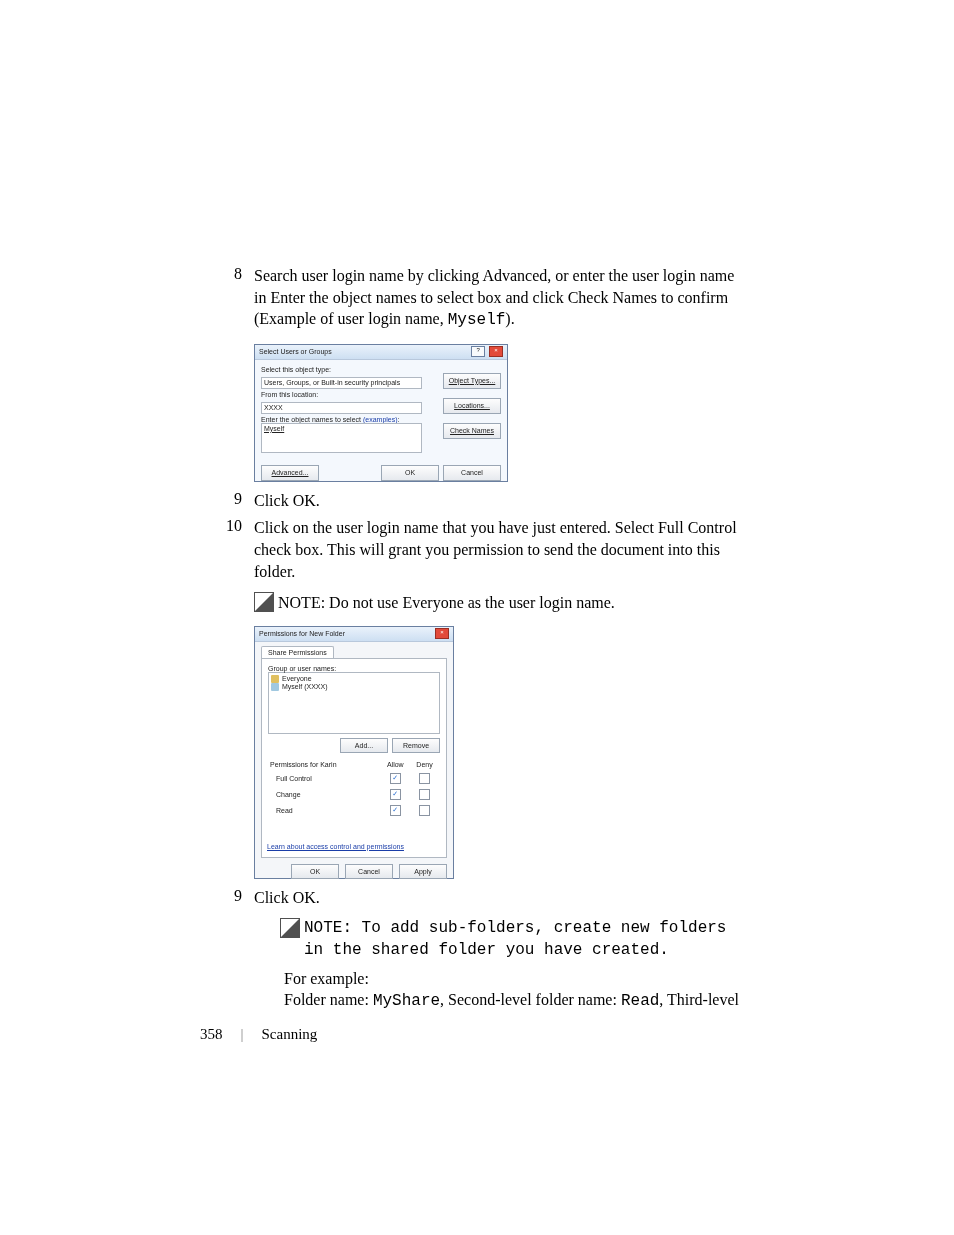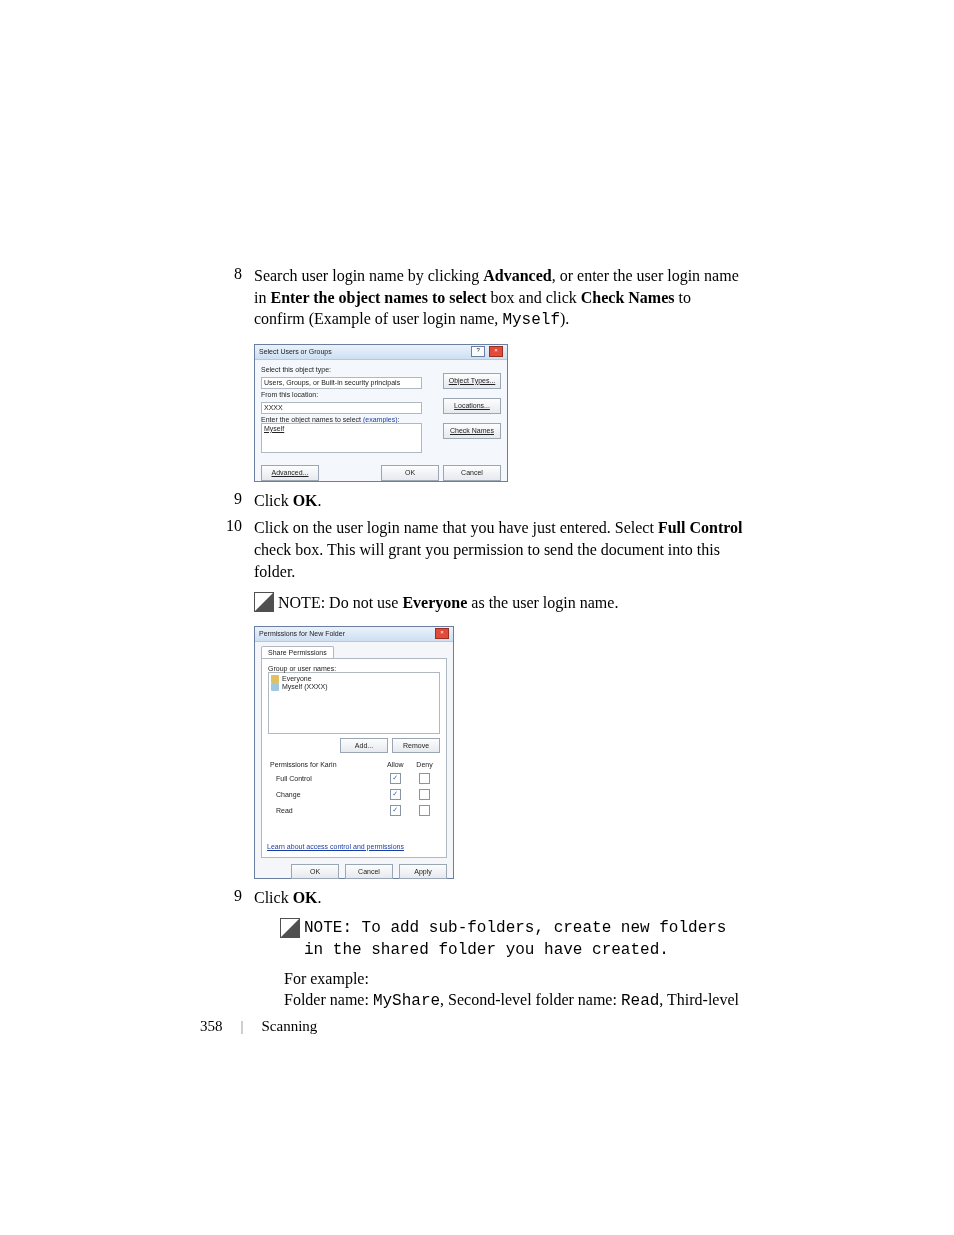--- a/index.html
+++ b/index.html
@@ -30,21 +30,21 @@
     width: 42px;
     text-align: right;
     padding-right: 12px;
     flex-shrink: 0;
   }
   ol.steps > li > .body {
     flex: 1;
     line-height: 1.35;
   }
   .mono { font-family: "Courier New", monospace; }
-  .bold { font-weight: bold; }
+  .bold { font-weight: normal; }
 
   
   .dlg1 {
     margin: 12px 0 8px 54px;
     width: 254px;
     height: 138px;
     box-sizing: border-box;
     border: 1px solid #6a7fa0;
     background: #f4f8fd;
     font-family: "Segoe UI", Tahoma, sans-serif;
@@ -140,21 +140,21 @@
     background:
       linear-gradient(135deg,#fff 0 49.5%, transparent 50.5%),
       #505050;
     border:1px solid #505050;
     box-sizing:border-box;
   }
   .note-row .note-body { flex:1; line-height:1.35; }
   .indented { margin-left: 86px; margin-top:6px; line-height:1.35;}
 
   .footer {
-    position:absolute; left:200px; bottom:200px; font-size:15px;
+    position:absolute; left:200px; bottom:192px; font-size:15px;
     display:flex; align-items:center; gap:18px;
   }
   .footer .sep { color:#888;}
 </style>
 </head>
 <body>
 
 <div class="page">
 
   <ol class="steps">

